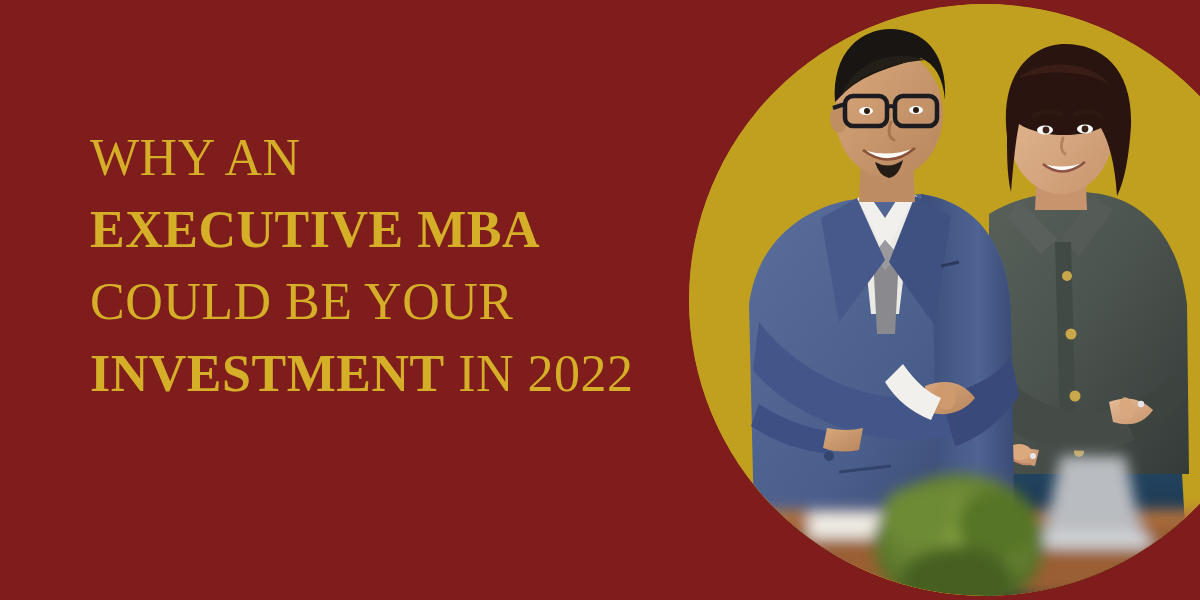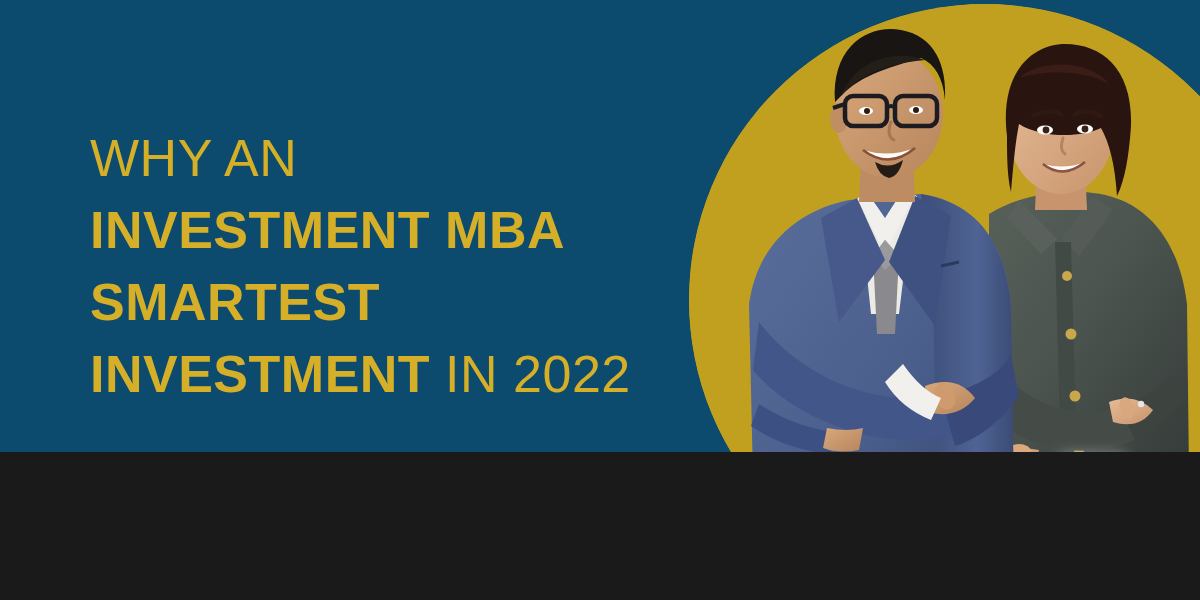--- a/index.html
+++ b/index.html
@@ -3,24 +3,24 @@
 <meta charset="utf-8">
 <style>
   html, body {
     margin: 0;
     padding: 0;
     background: #1a1a1a;
   }
   #banner {
     position: relative;
     width: 1200px;
-    height: 452px;
+    height: 600px;
     overflow: hidden;
-    background: #0c4a6e;
-    font-family: Liberation Sans, sans-serif;
+    background: #7f1d1d;
+    font-family: Liberation Serif, serif;
   }
 
   
   #headline {
     position: absolute;
     left: 90px;
     top: 122px;
     width: 600px;
     z-index: 5;
   }
@@ -243,18 +243,18 @@
           <ellipse cx="228" cy="512" rx="36" ry="30" fill="#6d8a36"></ellipse>
           <ellipse cx="308" cy="520" rx="40" ry="34" fill="#577428"></ellipse>
           <ellipse cx="268" cy="576" rx="56" ry="34" fill="#476020"></ellipse>
         </g>
       </g>
     </svg>
   </div>
 
   <div id="headline">
     <div class="hl-line">WHY AN</div>
-    <div class="hl-line bold">INVESTMENT MBA</div>
-    <div class="hl-line bold">SMARTEST</div>
+    <div class="hl-line bold">EXECUTIVE MBA</div>
+    <div class="hl-line">COULD BE YOUR</div>
     <div class="hl-line"><span class="b">INVESTMENT</span><span class="n"> IN 2022</span></div>
   </div>
 
 </div>
 
 </body></html>

